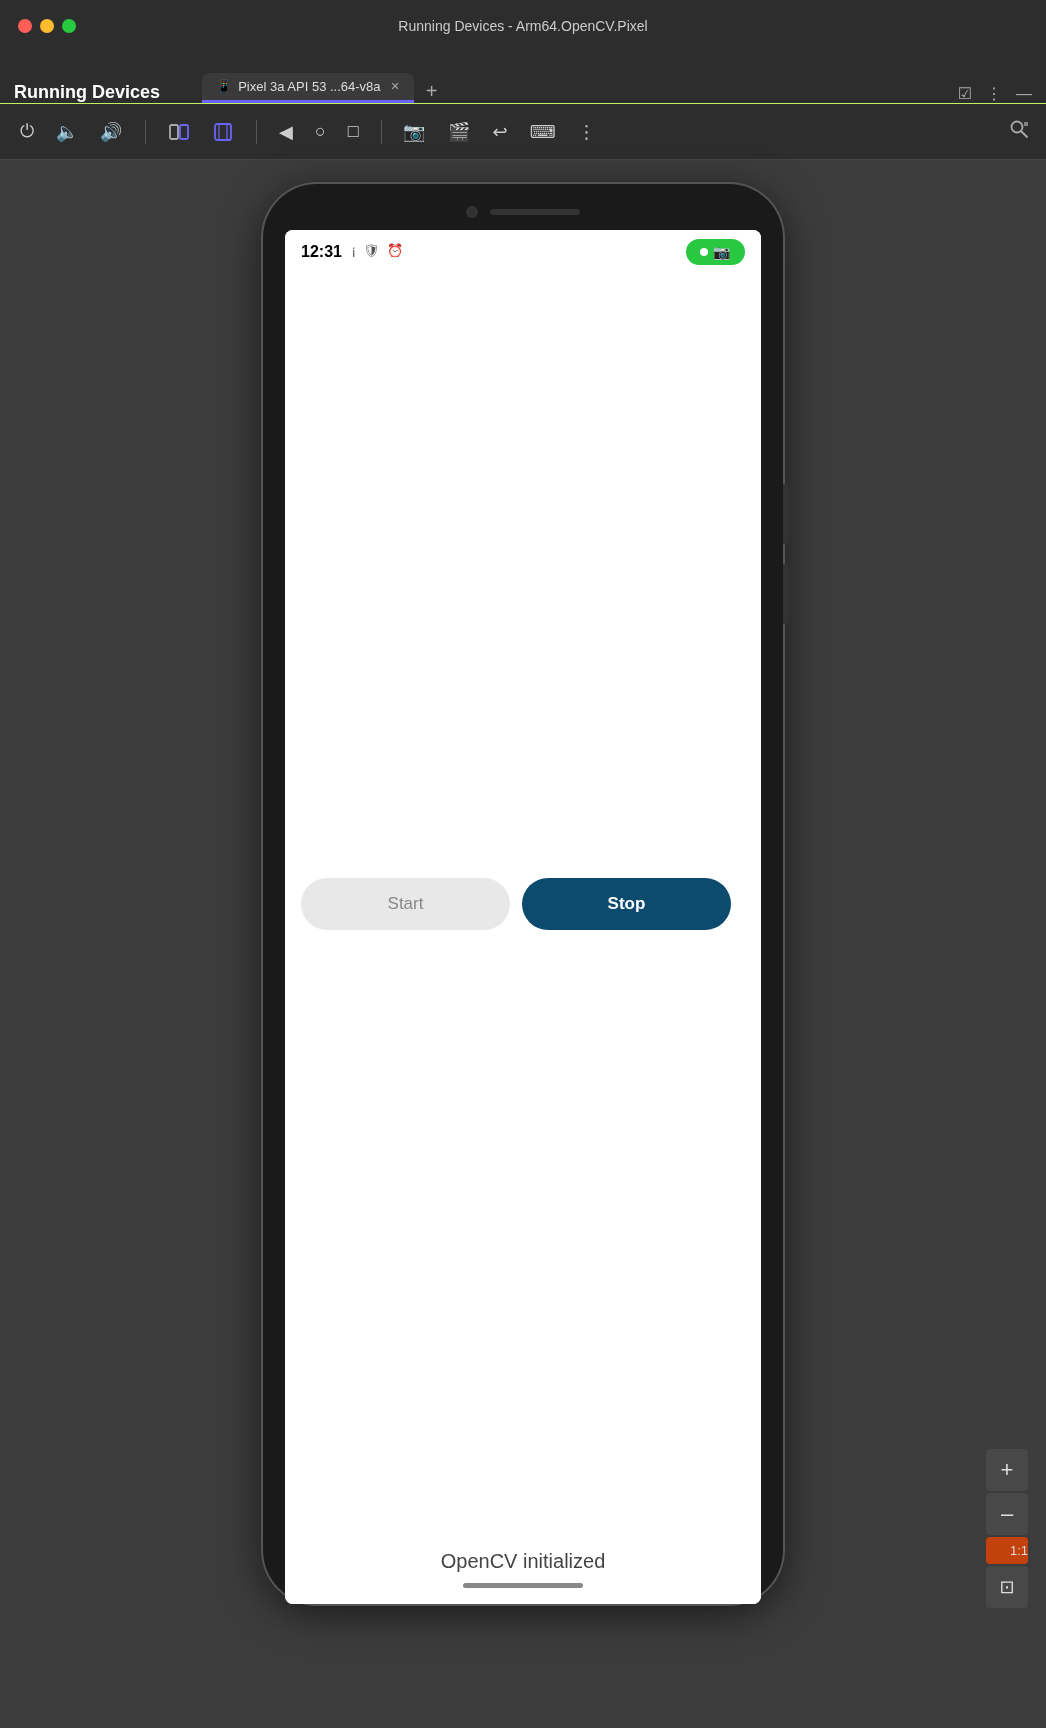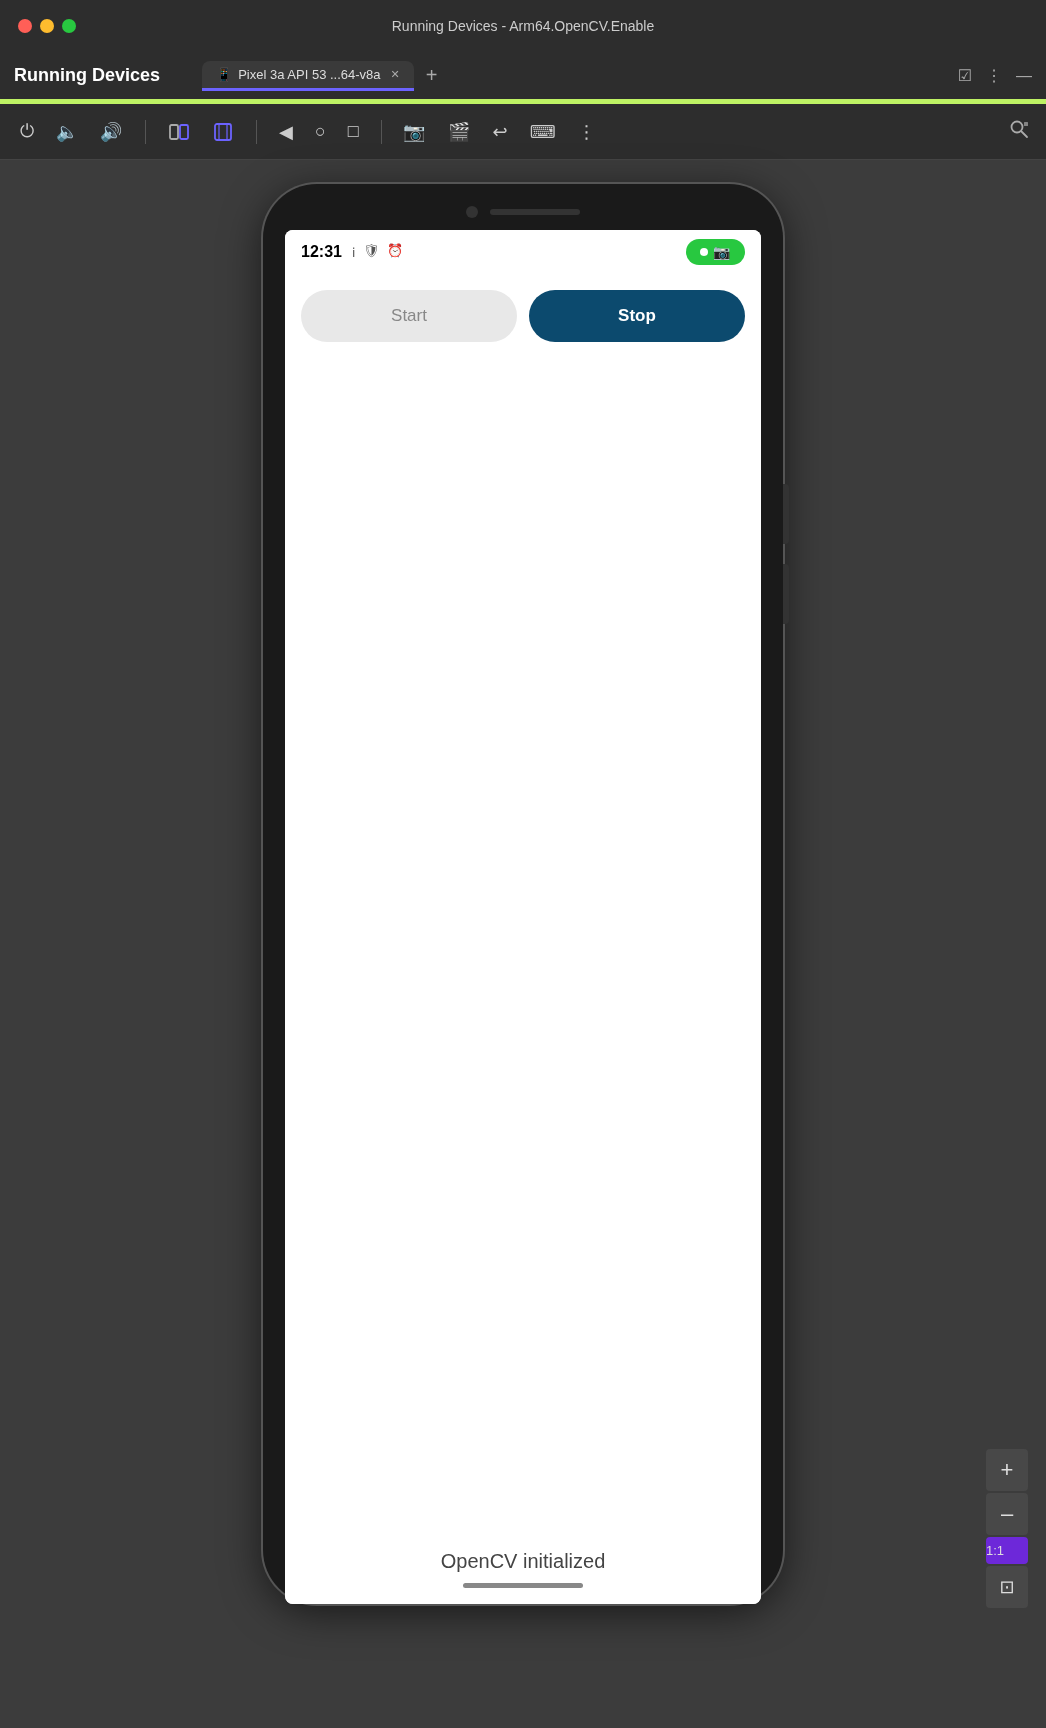--- a/index.html
+++ b/index.html
@@ -43,24 +43,24 @@
       font-size: 14px;
       font-weight: 500;
     }
 
     
     .tab-bar {
       width: 100%;
       height: 52px;
       background: #2d2d2d;
       display: flex;
-      align-items: center;
+      align-items: flex-end;
       padding: 0 14px;
       gap: 8px;
-      border-bottom: 5px solid #bef264;
+      border-bottom: 1px solid #bef264;
     }
     .sidebar-title {
       color: #ffffff;
       font-size: 18px;
       font-weight: 700;
       min-width: 180px;
     }
     .tab {
       display: flex;
       align-items: center;
@@ -235,21 +235,21 @@
       width: 8px;
       height: 8px;
       background: white;
       border-radius: 50%;
     }
 
     
     .app-content {
       padding: 16px;
       display: flex;
-      flex-direction: column;
+      flex-direction: row;
       align-items: center;
       gap: 14px;
       flex: 1;
     }
 
     
     .buttons-row {
       display: flex;
       gap: 12px;
       width: 100%;
@@ -354,24 +354,24 @@
       border: none;
       color: #ddd;
       font-size: 22px;
       cursor: pointer;
       display: flex;
       align-items: center;
       justify-content: center;
       border-radius: 4px;
     }
     .zoom-label {
-      background: #6d28d9;
+      background: #c2410c;
       color: #ddd;
       font-size: 13px;
-      text-align: left;
+      text-align: right;
       padding: 6px 0;
       border-radius: 4px;
     }
     .zoom-icon {
       width: 42px;
       height: 42px;
       background: #484848;
       color: #ddd;
       font-size: 18px;
       display: flex;
@@ -383,21 +383,21 @@
   </style>
 </head>
 <body>
 
 <div class="title-bar">
   <div class="traffic-lights">
     <div class="traffic-light tl-red"></div>
     <div class="traffic-light tl-yellow"></div>
     <div class="traffic-light tl-green"></div>
   </div>
-  <span class="title-text">Running Devices - Arm64.OpenCV.Enable</span>
+  <span class="title-text">Running Devices - Arm64.OpenCV.Pixel</span>
 </div>
 
 <div class="tab-bar">
   <span class="sidebar-title">Running Devices</span>
   <div class="tab">
     <span class="tab-icon">📱</span>
     <span>Pixel 3a API 53 ...64-v8a</span>
     <span class="tab-close">✕</span>
   </div>
   <span class="tab-add">+</span>

